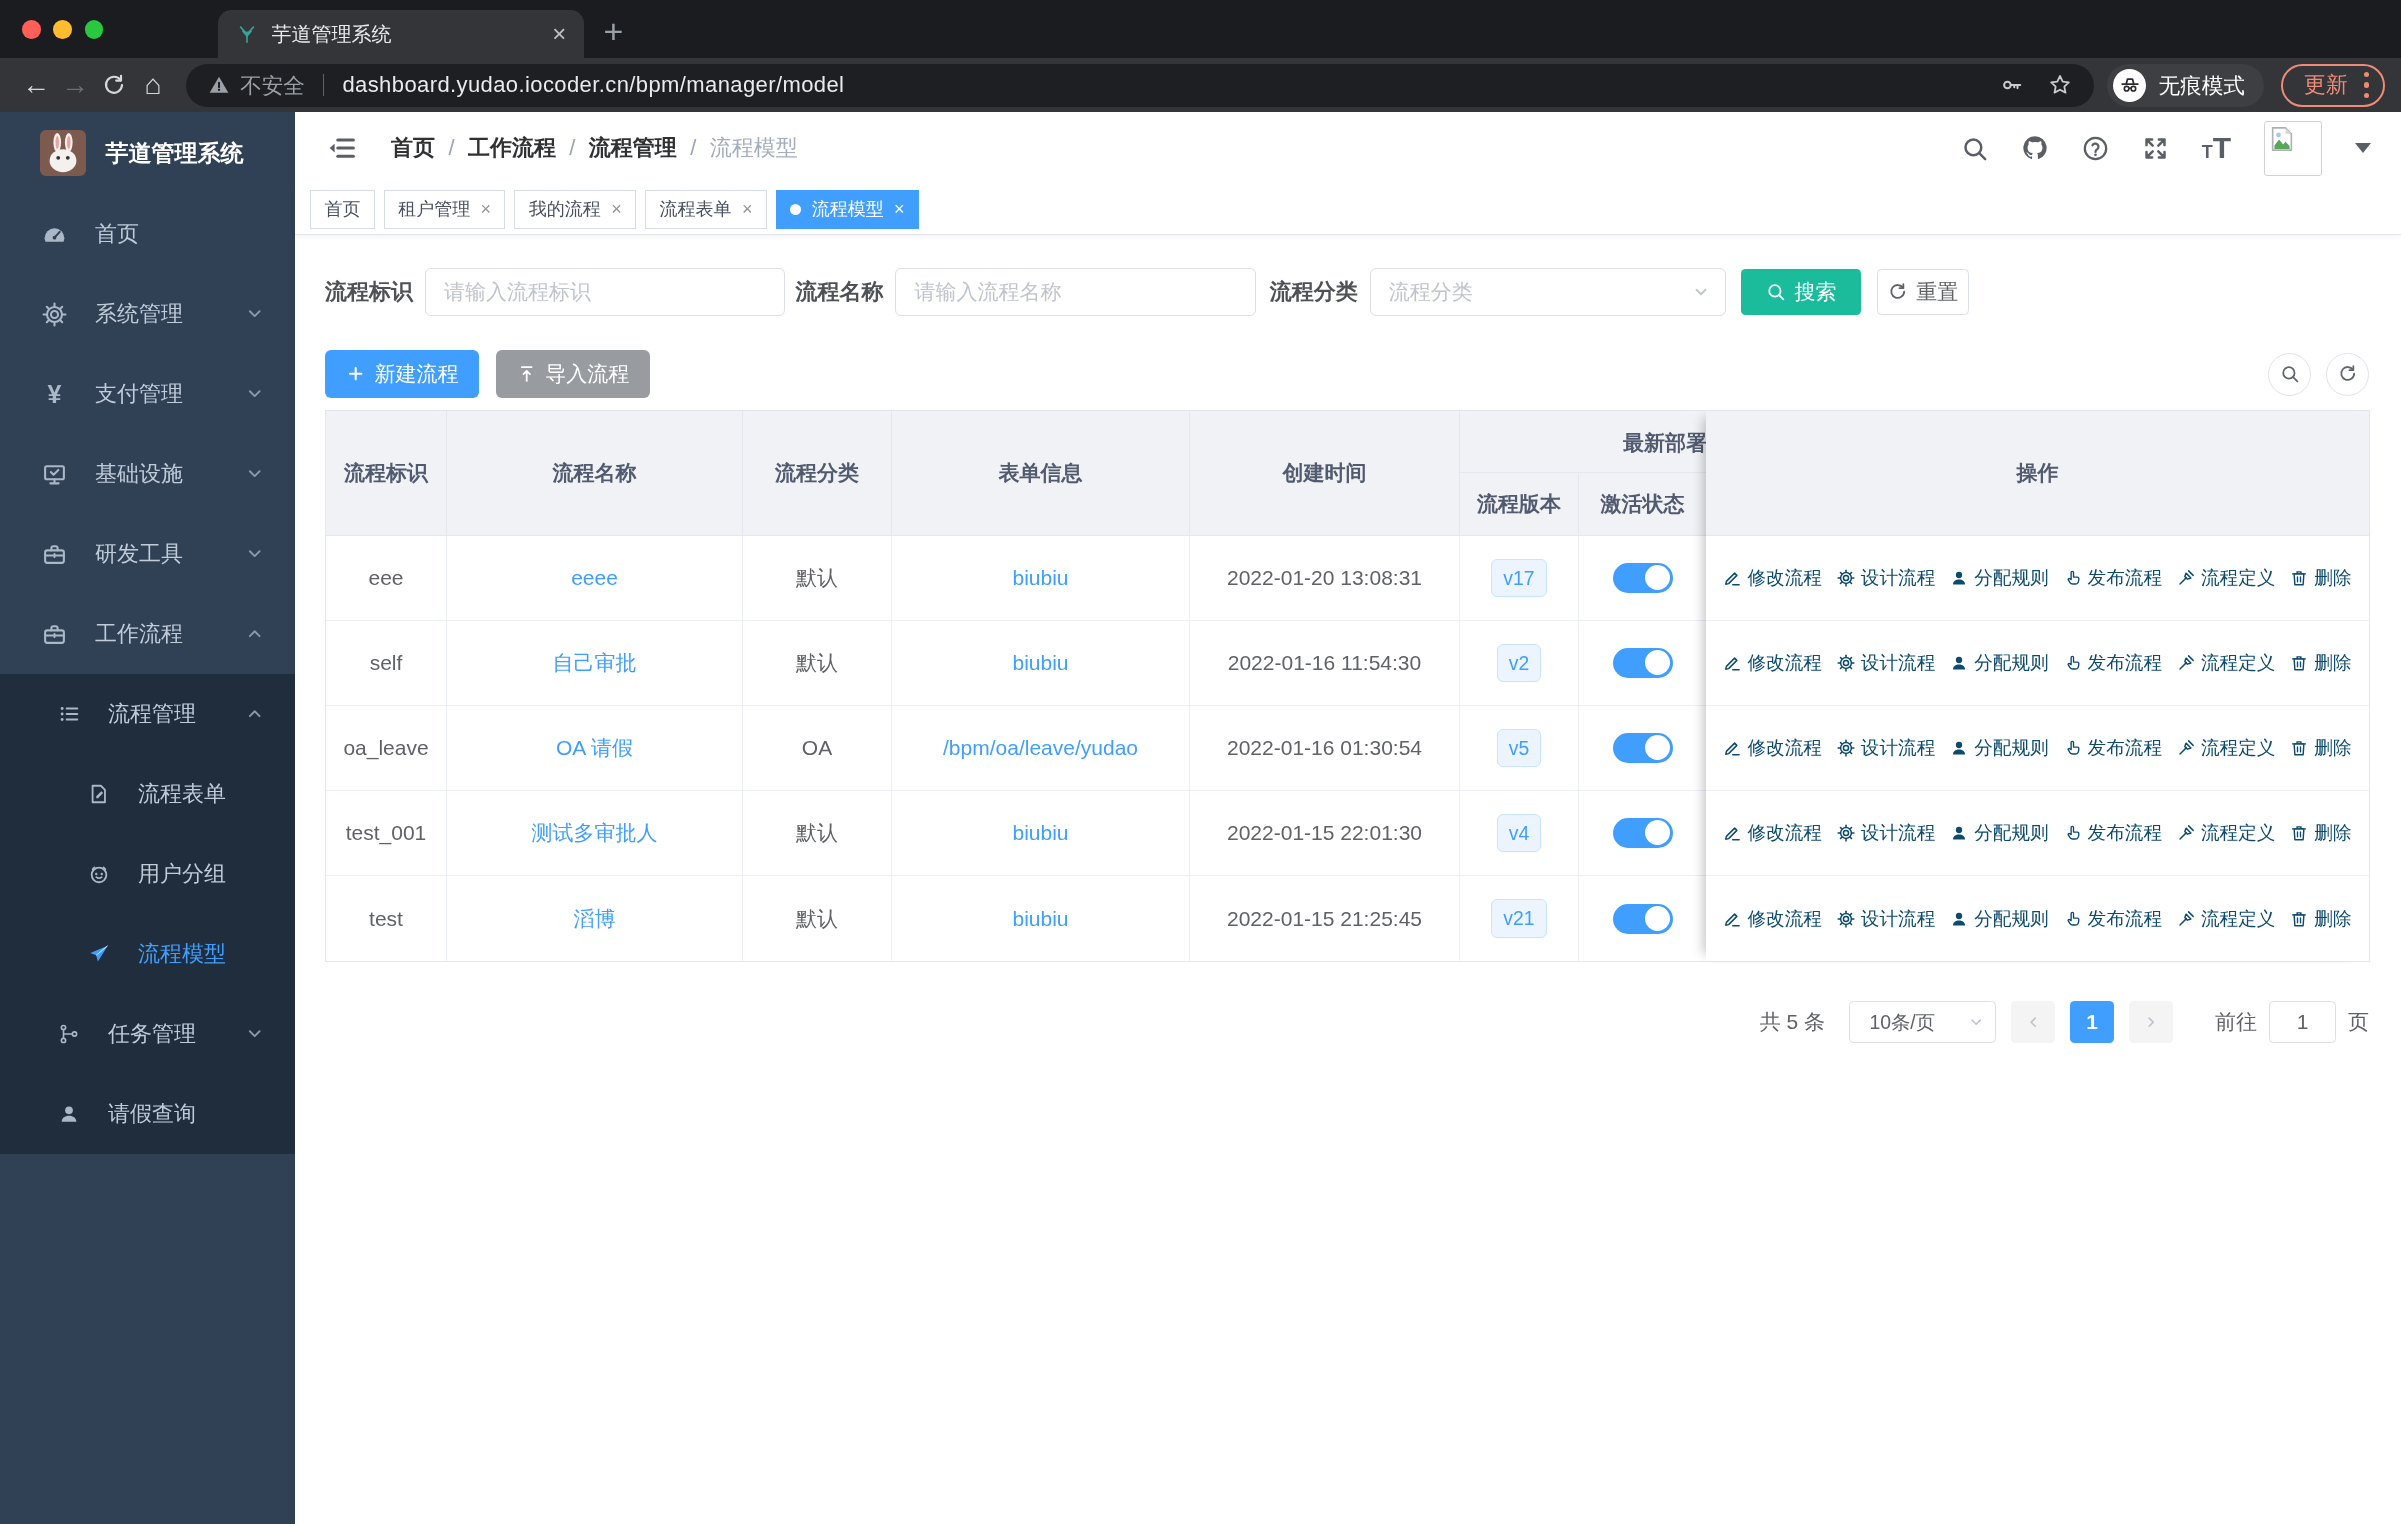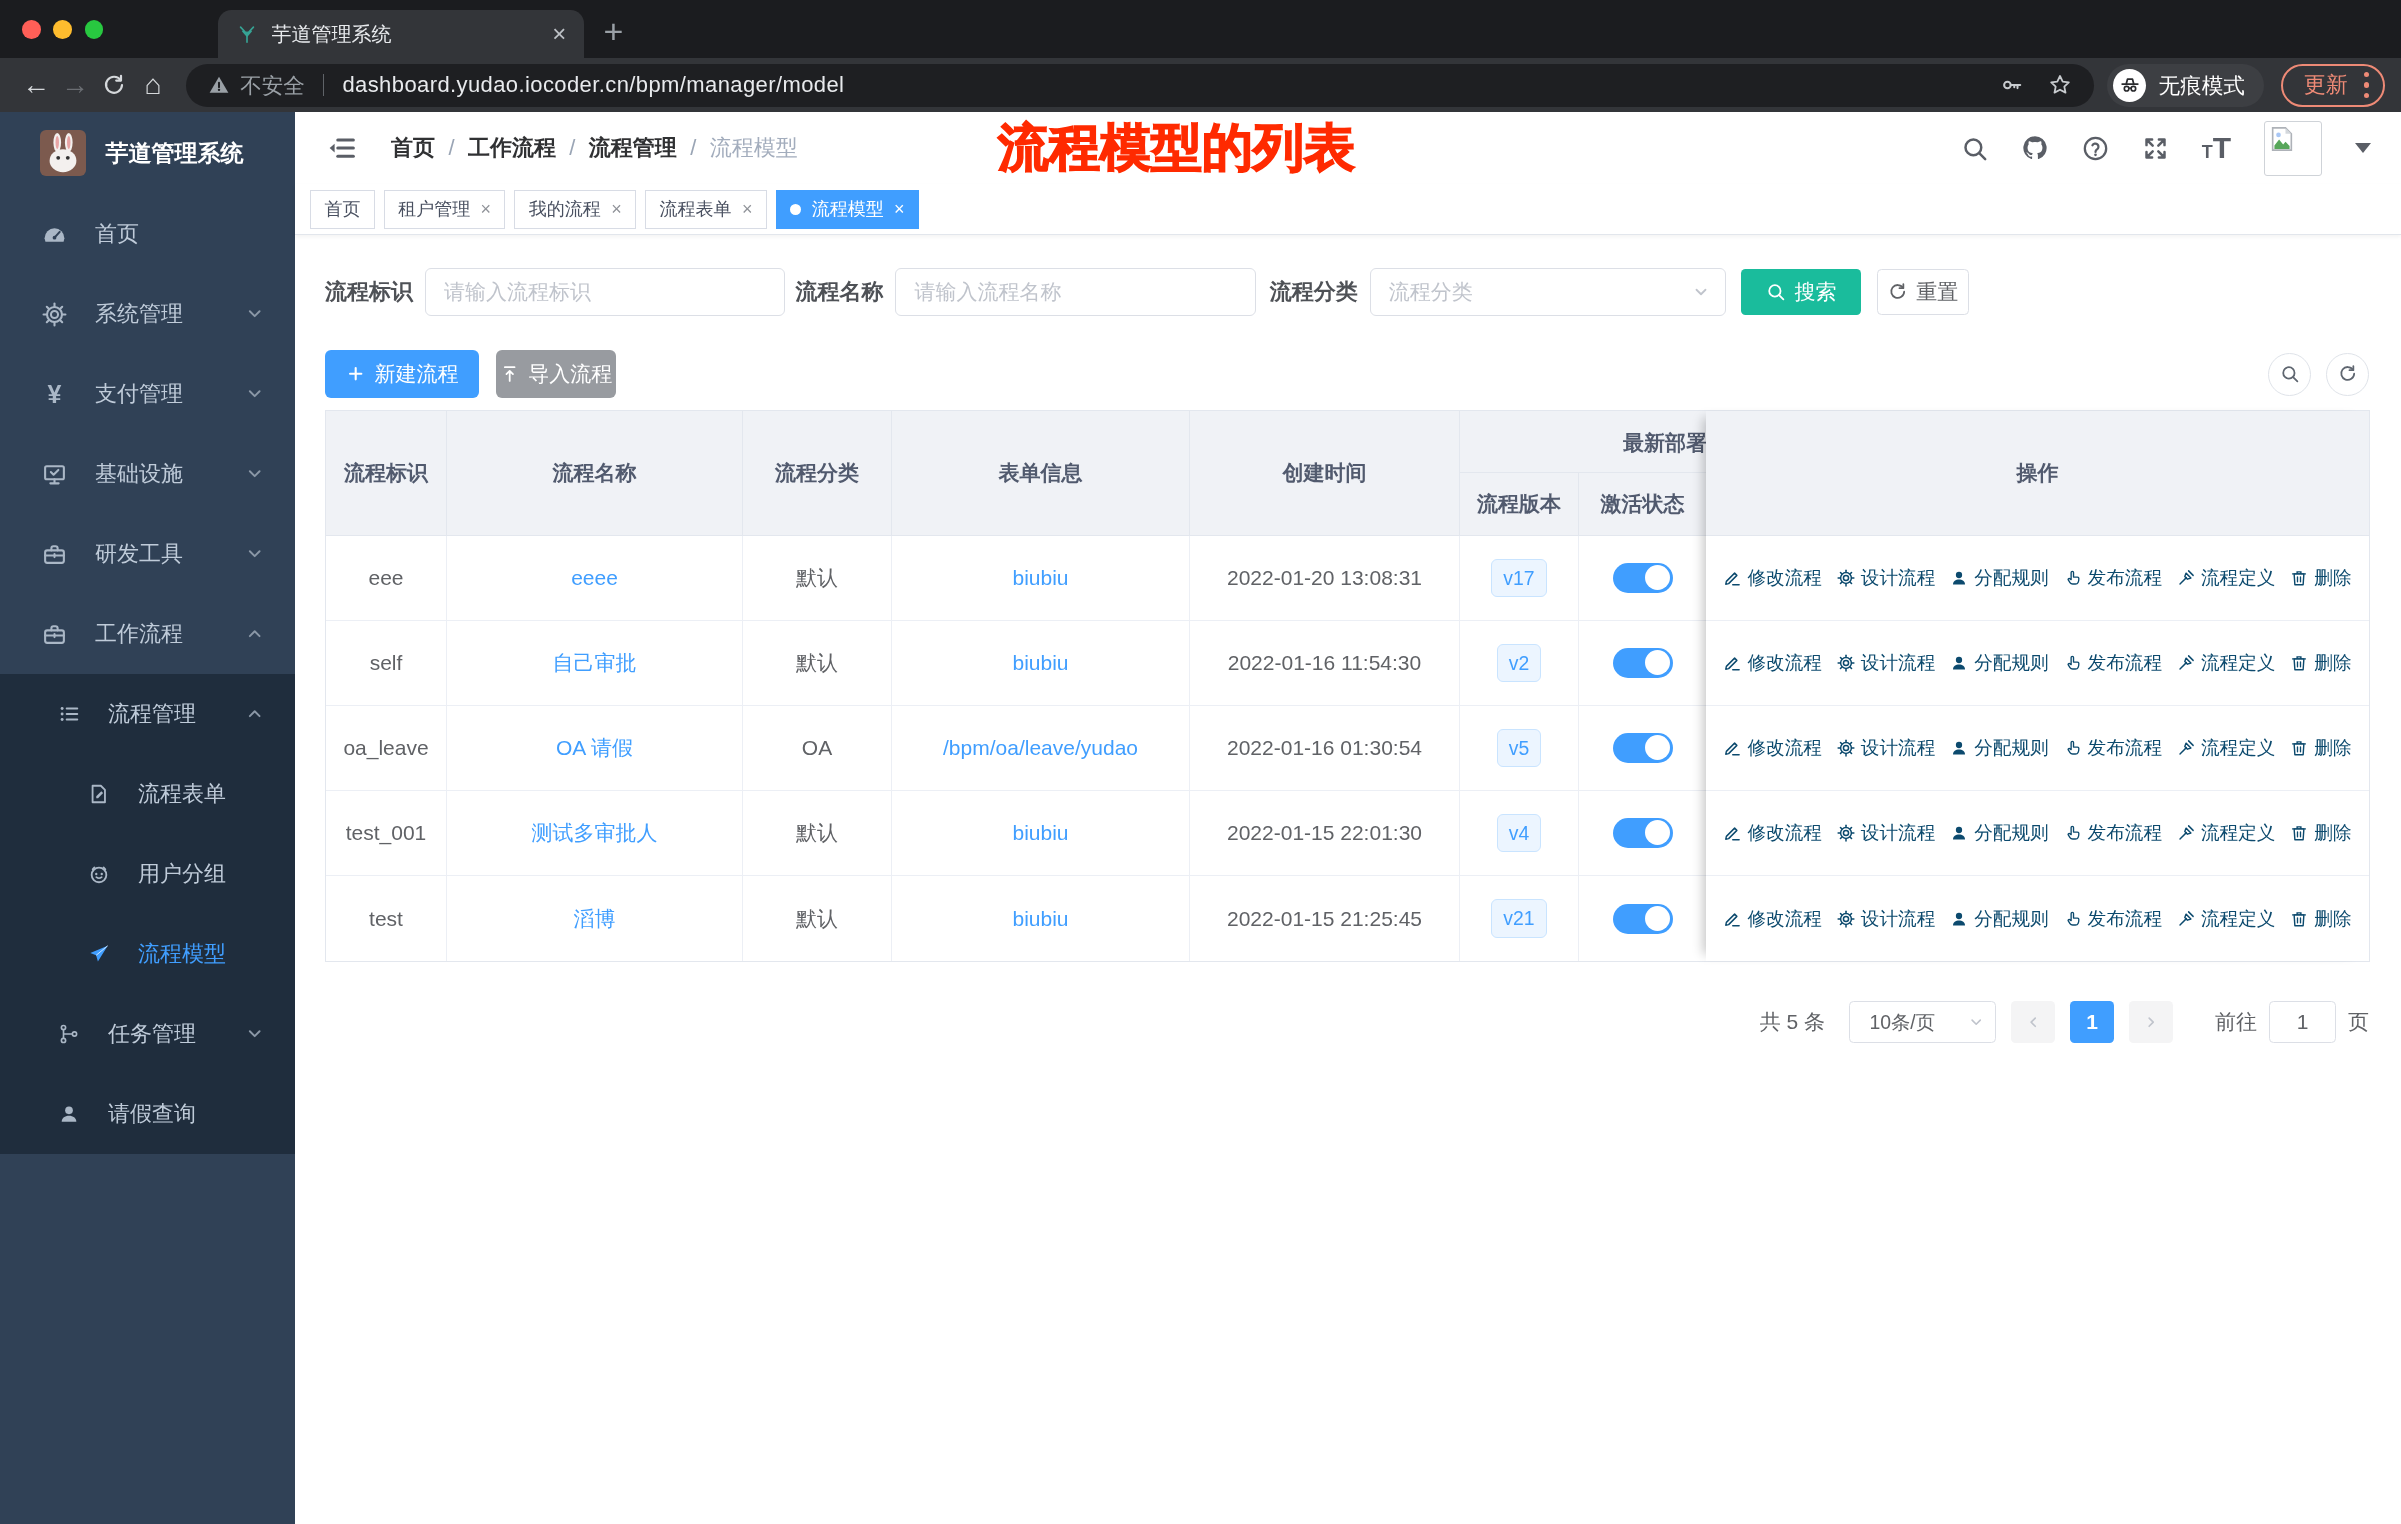--- a/index.html
+++ b/index.html
@@ -83,21 +83,21 @@
   .fsel span{flex:1}
   .fsel .ic{color:#c0c4cc}
   .btn{display:inline-flex;align-items:center;justify-content:center;gap:9px;border:none;border-radius:4.5px;font-size:21px;cursor:pointer;font-family:inherit;white-space:nowrap}
   .btn .ic{width:19.4px;height:19.4px}
   .btn-search{background:#1abc9c;color:#fff;height:46px;width:120px;margin-left:15.6px}
   .btn-reset{background:#fff;color:#606266;border:0.7px solid #dcdfe6;height:46px;width:92px;margin-left:15.6px}
 
   
   .actrow{display:flex;align-items:center;margin-top:34px}
   .btn-create{background:#409eff;color:#fff;height:48px;padding:0 21px;border-radius:6px}
-  .btn-import{background:#989ba0;color:#fff;height:48px;padding:0 4px;border-radius:6px;margin-left:16.4px}
+  .btn-import{background:#989ba0;color:#fff;height:48px;padding:0 21px;border-radius:6px;margin-left:16.4px}
   .circbtns{margin-left:auto;display:flex;gap:15px}
   .circ{width:43px;height:43px;border-radius:50%;border:0.7px solid #dfe3e9;background:#fff;display:flex;align-items:center;justify-content:center;color:#5f6670;cursor:pointer}
   .circ .ic{width:19.4px;height:19.4px}
 
   
   .table{position:relative;margin-top:12px;width:2045px;border:0.7px solid #e3e7ee;font-size:21px}
   .thead{display:flex;height:125px;background:#f0f2f6;border-bottom:0.7px solid #e3e7ee;color:#515a6e;font-weight:bold}
   .th{display:flex;align-items:center;justify-content:center;border-right:0.7px solid #e3e7ee;height:100%}
   .c-id{width:121px}.c-name{width:296px}.c-cat{width:149px}.c-form{width:298px}.c-time{width:270px}.c-ver{width:119px}.c-st{width:128px}
   .c-fill{flex:1;border-right:none}
@@ -476,21 +476,20 @@
           </svg>
         <div class="crumbs">
           <span class="crumb">首页</span>
           <span class="crumb-sep">/</span>
           <span class="crumb">工作流程</span>
           <span class="crumb-sep">/</span>
           <span class="crumb">流程管理</span>
           <span class="crumb-sep">/</span>
           <span class="crumb last">流程模型</span>
         </div>
-        <span class="annotation">流程模型的列表</span>
         <div class="hicons">
           <svg class="hic" viewBox="0 0 36 36" width="27" height="27">
               <use href="#sym-mag"></use>
             </svg>
           <svg class="hic" style="width:28px;height:28px" viewBox="0 0 38 38" width="28" height="28">
               <use href="#sym-github"></use>
             </svg>
           <svg class="hic" viewBox="0 0 36 36" width="27" height="27">
               <use href="#sym-quest"></use>
             </svg>

